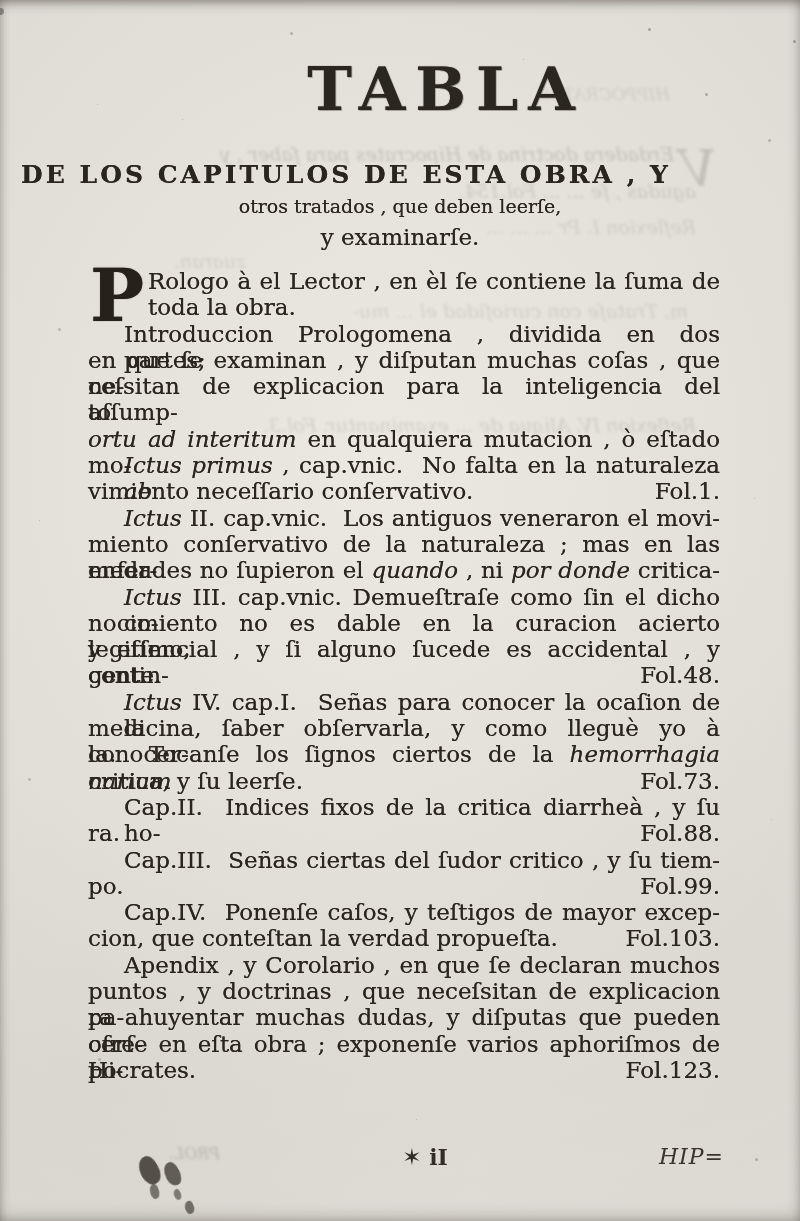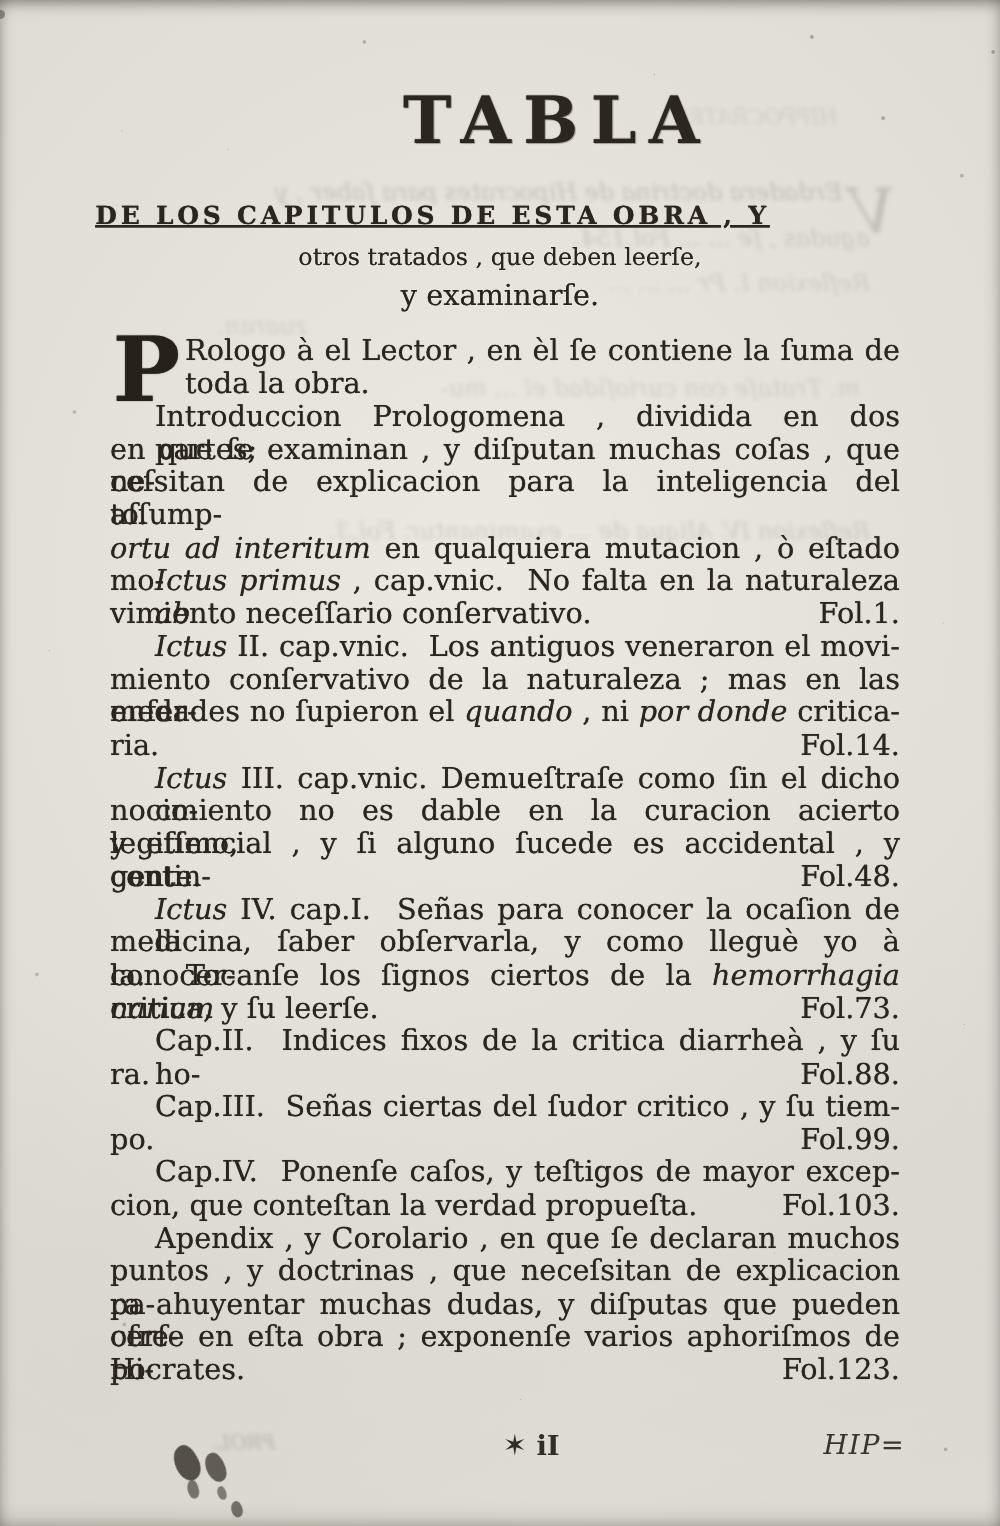--- a/index.html
+++ b/index.html
@@ -24,29 +24,28 @@
   
   #bleed{position:absolute;inset:0;z-index:1;pointer-events:none;}
   .bleed-line{
     position:absolute;color:#6e685a;transform:scaleX(-1);
     filter:blur(1.6px);white-space:nowrap;overflow:hidden;
     font-family:"DejaVu Serif","Liberation Serif",serif;font-style:italic;
   }
   
   #hdr{position:absolute;left:0;top:0;width:800px;z-index:2;text-align:center;}
   .main-title{
-    position:absolute;left:0;top:66px;width:800px;text-indent:92px;
-    font-size:52px;font-weight:bold;letter-spacing:10px;color:#2b2720;
+    position:absolute;left:0;top:54px;width:800px;text-indent:92px;
+    font-size:60px;font-weight:bold;letter-spacing:10px;color:#2b2720;
     text-shadow:0 0 1px rgba(43,39,32,.85), 1px 1px 0 rgba(43,39,32,.25);
   }
   .sub1{
     position:absolute;left:0;top:160px;width:692px;
-    font-size:20px;font-weight:bold;letter-spacing:3px;
+    font-size:25px;font-weight:bold;letter-spacing:3px;
     text-shadow:0 0 .6px rgba(42,37,29,.8);
-    text-decoration:underline;
   }
   .sub2{position:absolute;left:0;top:195px;width:800px;font-size:19px;text-shadow:0 0 .5px rgba(42,37,29,.75);}
   .sub3{position:absolute;left:0;top:224px;width:800px;font-size:23px;text-shadow:0 0 .5px rgba(42,37,29,.75);}
   
   #text-block{
     position:absolute;left:88px;top:268px;width:632px;z-index:2;
     font-size:23px;text-shadow:0 0 .55px rgba(42,37,29,.8);
   }
   .line{display:flex;align-items:baseline;height:26.3px;line-height:26.3px;}
   .line .t{white-space:pre-wrap;}
@@ -152,25 +151,20 @@
       </div>
       <div class="line j ind">
         <span class="t"><em>Ictus</em><span> II. cap.vnic.  Los antiguos veneraron el movi-</span></span>
       </div>
       <div class="line j">
         <span class="t"><span>miento conſervativo de la naturaleza ; mas en las enfer-</span></span>
       </div>
       <div class="line j">
         <span class="t"><span>medades no ſupieron el </span><em>quando</em><span> , ni </span><em>por donde</em><span> critica-</span></span>
       </div>
-      <div class="line">
-        <span class="t"><span>ria.</span></span>
-        <span class="gap"></span>
-        <span class="folio">Fol.14.</span>
-      </div>
       <div class="line j ind">
         <span class="t"><em>Ictus</em><span> III. cap.vnic. Demueſtraſe como ſin el dicho co-</span></span>
       </div>
       <div class="line j">
         <span class="t"><span>nocimiento no es dable en la curacion acierto legitimo,</span></span>
       </div>
       <div class="line j">
         <span class="t"><span>y eſſencial , y ſi alguno ſucede es accidental , y contin-</span></span>
       </div>
       <div class="line">

